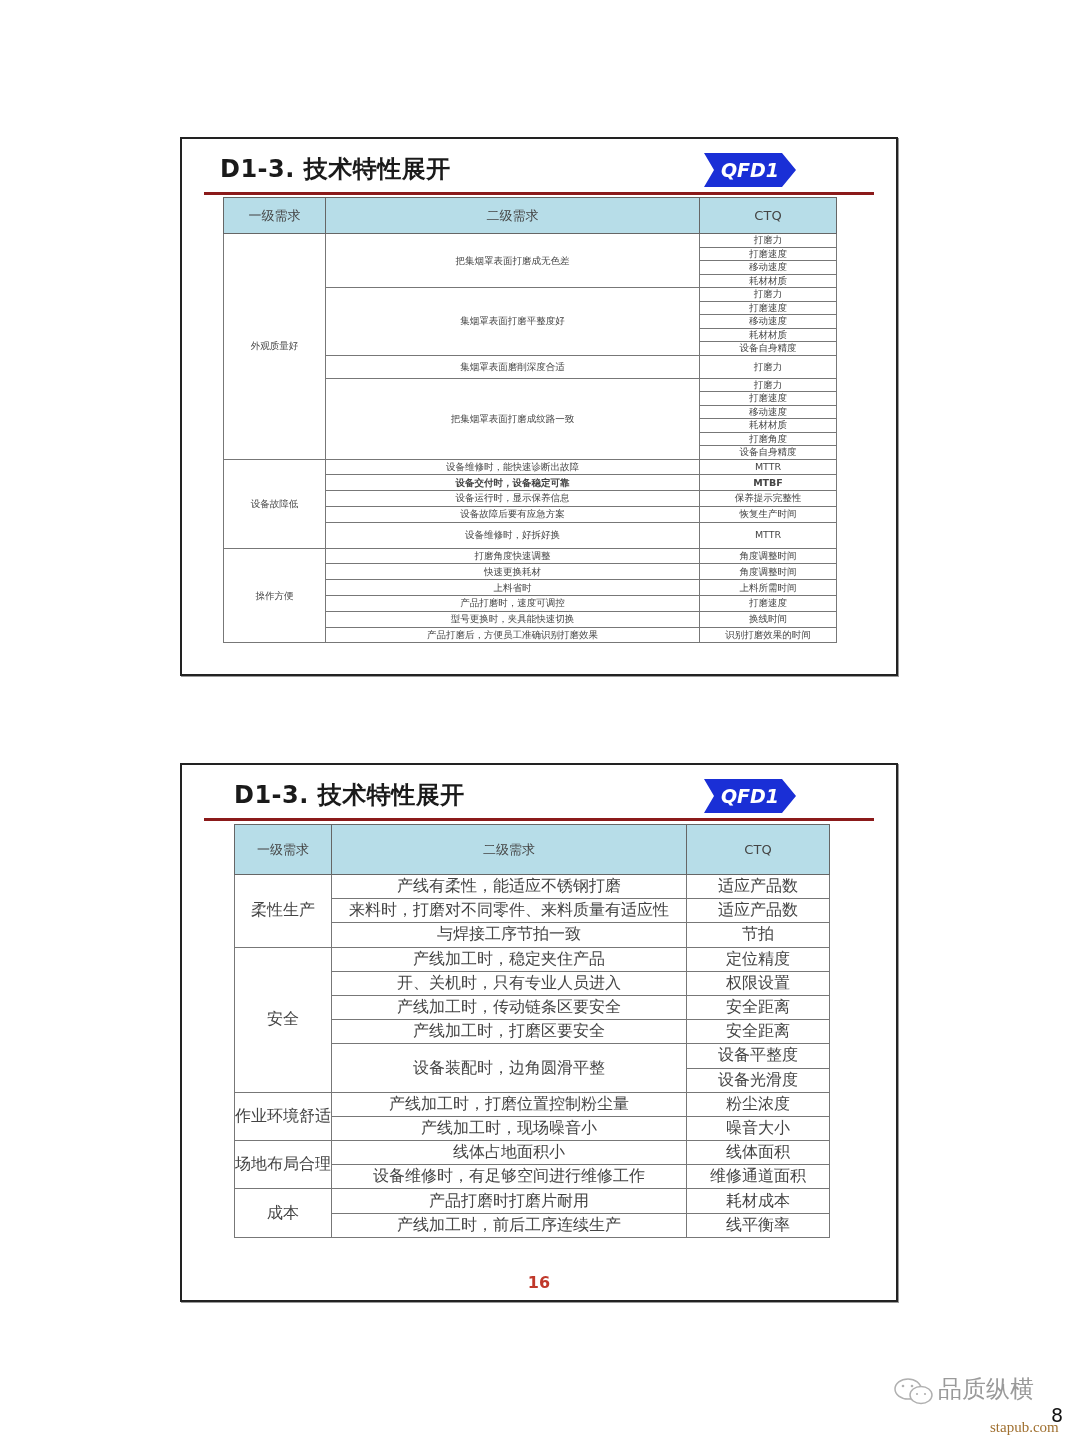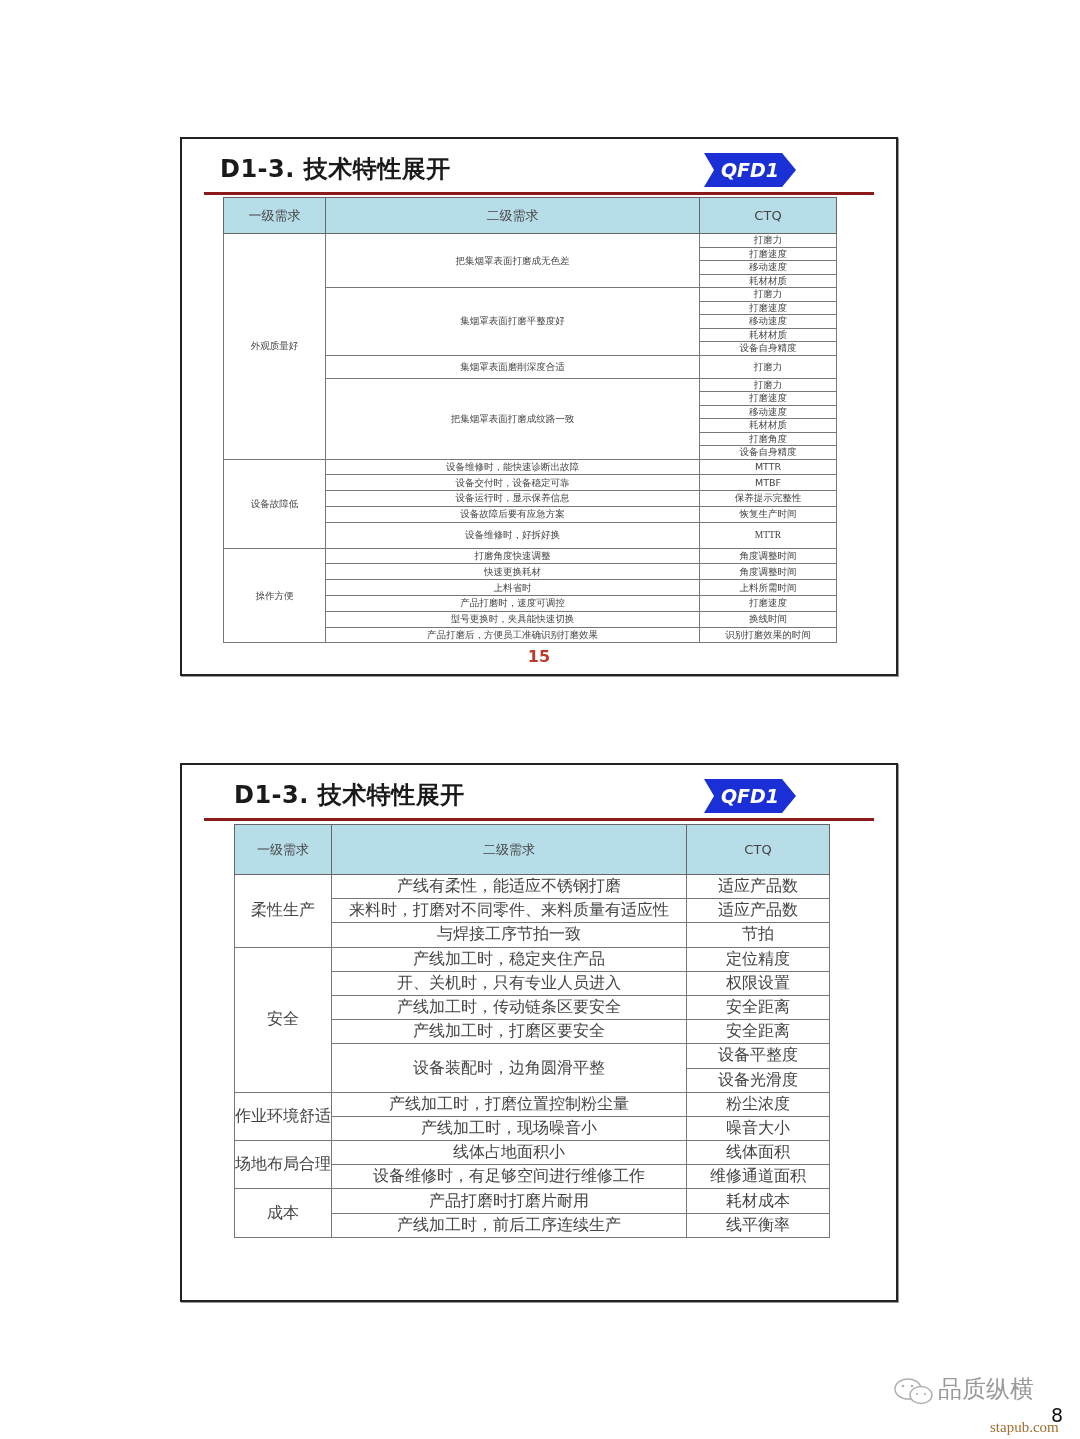--- a/index.html
+++ b/index.html
@@ -102,33 +102,33 @@
           <td>打磨角度</td>
         </tr>
         <tr style="height: 13.5px;">
           <td>设备自身精度</td>
         </tr>
         <tr style="height: 15.8px;">
           <td rowspan="5">设备故障低</td>
           <td rowspan="1">设备维修时，能快速诊断出故障</td>
           <td>MTTR</td>
         </tr>
-        <tr style="height: 15.8px;">
+        <tr style="height: 15.8px; font-weight: bold;">
           <td rowspan="1">设备交付时，设备稳定可靠</td>
           <td>MTBF</td>
         </tr>
         <tr style="height: 15.8px;">
           <td rowspan="1">设备运行时，显示保养信息</td>
           <td>保养提示完整性</td>
         </tr>
         <tr style="height: 15.8px;">
           <td rowspan="1">设备故障后要有应急方案</td>
           <td>恢复生产时间</td>
         </tr>
-        <tr style="height: 26px; font-family: Liberation Serif, serif;">
+        <tr style="height: 26px;">
           <td rowspan="1">设备维修时，好拆好换</td>
           <td>MTTR</td>
         </tr>
         <tr style="height: 15.8px;">
           <td rowspan="6">操作方便</td>
           <td rowspan="1">打磨角度快速调整</td>
           <td>角度调整时间</td>
         </tr>
         <tr style="height: 15.8px;">
           <td rowspan="1">快速更换耗材</td>
@@ -146,21 +146,20 @@
           <td rowspan="1">型号更换时，夹具能快速切换</td>
           <td>换线时间</td>
         </tr>
         <tr style="height: 15.8px;">
           <td rowspan="1">产品打磨后，方便员工准确识别打磨效果</td>
           <td>识别打磨效果的时间</td>
         </tr>
       </tbody>
   </table>
 
-  <div class="pageno" style="top:508px;">15</div>
 </div>
 
 <div class="slide" style="top:763px;height:539px;">
   <div class="slide-title" style="left:52px;top:14px;">D1-3. 技术特性展开</div>
   <div class="badge" style="left:522px;top:14px;">
     <svg width="92" height="34" viewBox="0 0 92 34">
       <polygon points="0,0 78,0 92,17 78,34 0,34 10,17" fill="#1a2fd6"></polygon>
     </svg>
     <div class="badge-text">QFD1</div>
   </div>
@@ -240,20 +239,21 @@
           <td rowspan="1">产品打磨时打磨片耐用</td>
           <td>耗材成本</td>
         </tr>
         <tr style="height: 24.2px;">
           <td rowspan="1">产线加工时，前后工序连续生产</td>
           <td>线平衡率</td>
         </tr>
       </tbody>
   </table>
 
+  <div class="pageno" style="top:508px;">16</div>
 </div>
 
 <svg class="wm-icon" width="44" height="32" viewBox="0 0 44 32">
   <ellipse cx="15" cy="13" rx="13" ry="10" fill="none" stroke="#b0b0b0" stroke-width="1.5"></ellipse>
   <ellipse cx="28" cy="19" rx="11" ry="8.5" fill="#fff" stroke="#b0b0b0" stroke-width="1.5"></ellipse>
   <circle cx="10" cy="10" r="1.3" fill="#b0b0b0"></circle>
     <circle cx="19" cy="10" r="1.3" fill="#b0b0b0"></circle>
   <circle cx="24" cy="18" r="1.1" fill="#b0b0b0"></circle>
     <circle cx="32" cy="18" r="1.1" fill="#b0b0b0"></circle>
 </svg>

